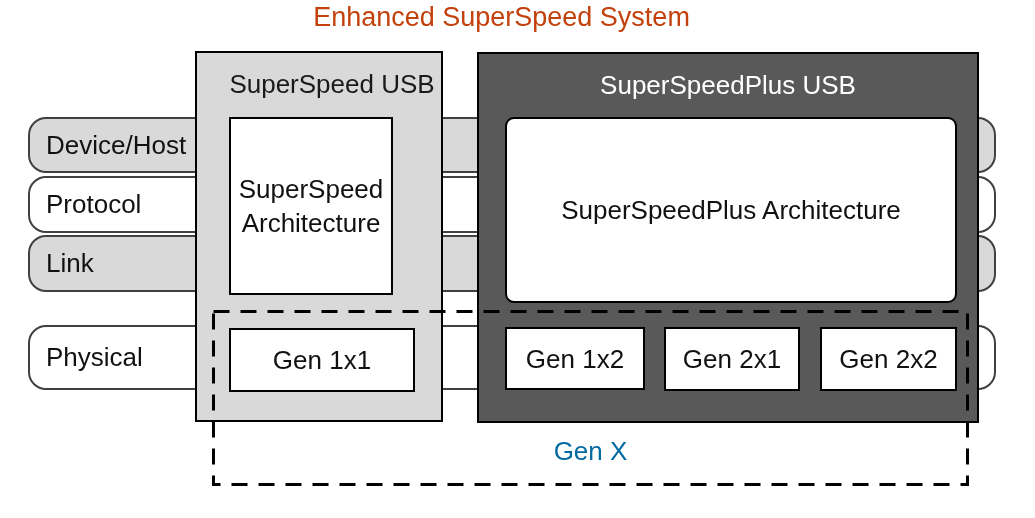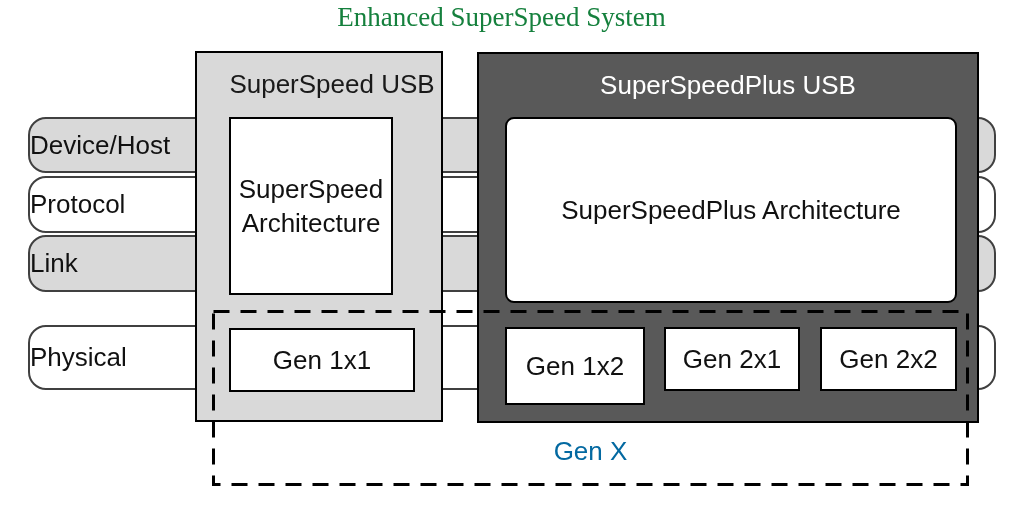--- a/index.html
+++ b/index.html
@@ -16,37 +16,37 @@
     overflow: hidden;
     color: #111;
   }
   .diagram-title {
     position: absolute;
     left: 0; top: 2px;
     width: 1003px;
     text-align: center;
     font-size: 27px;
     line-height: 30px;
-    color: #15803d;
+    color: #c2410c;
     white-space: nowrap;
-    font-family: Liberation Serif, serif;
   }
   
   .pill {
     position: absolute;
     left: 28px;
     width: 968px;
     box-sizing: border-box;
     border: 2px solid #404040;
     border-radius: 18px;
     display: flex;
     align-items: center;
     z-index: 1;
   }
   .pill .pill-label {
+    padding-left: 16px;
     font-size: 26px;
     color: #111;
     white-space: nowrap;
   }
   .pill-gray  { background: #d9d9d9; }
   .pill-white { background: #ffffff; }
   .pill-device   { top: 117px; height: 56px; }
   .pill-protocol { top: 176px; height: 57px; }
   .pill-link     { top: 235px; height: 57px; }
   .pill-physical { top: 325px; height: 65px; }
@@ -91,21 +91,21 @@
     align-items: center;
     justify-content: center;
     text-align: center;
     font-size: 26px;
     line-height: 34px;
     color: #111;
   }
   .ss-arch   { left: 32px;  top: 64px;  width: 164px; height: 178px; padding: 0 6px; }
   .ss-gen1x1 { left: 32px;  top: 275px; width: 186px; height: 64px; }
   .ssp-arch  { left: 26px;  top: 63px;  width: 452px; height: 186px; border-radius: 9px; }
-  .ssp-gen1x2 { left: 26px;  top: 273px; width: 140px; height: 78px; }
+  .ssp-gen1x2 { left: 26px;  top: 273px; width: 140px; height: 63px; }
   .ssp-gen2x1 { left: 185px; top: 273px; width: 136px; height: 64px; }
   .ssp-gen2x2 { left: 341px; top: 273px; width: 137px; height: 64px; }
 
   
   .genx-svg {
     position: absolute;
     left: 212px; top: 310px;
     width: 757px; height: 176px;
     z-index: 3;
     pointer-events: none;

